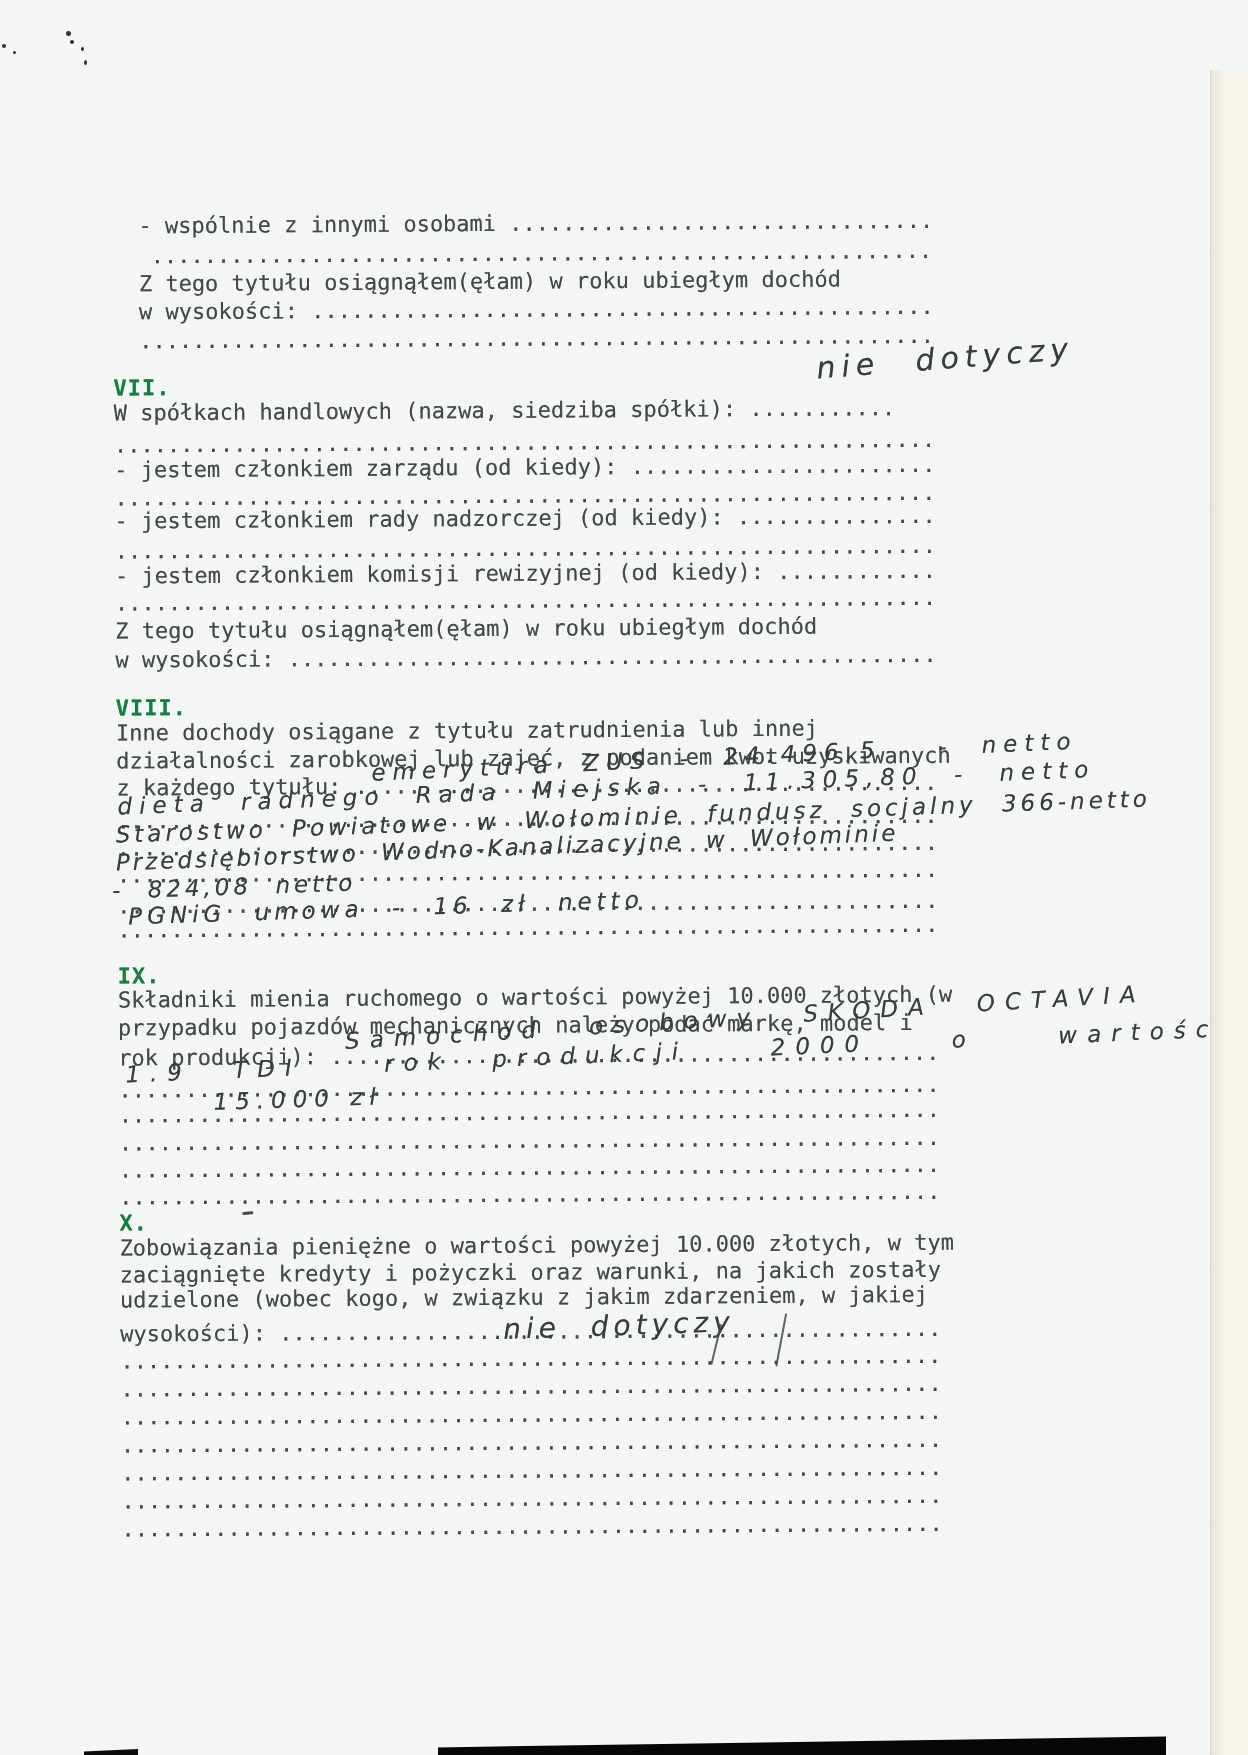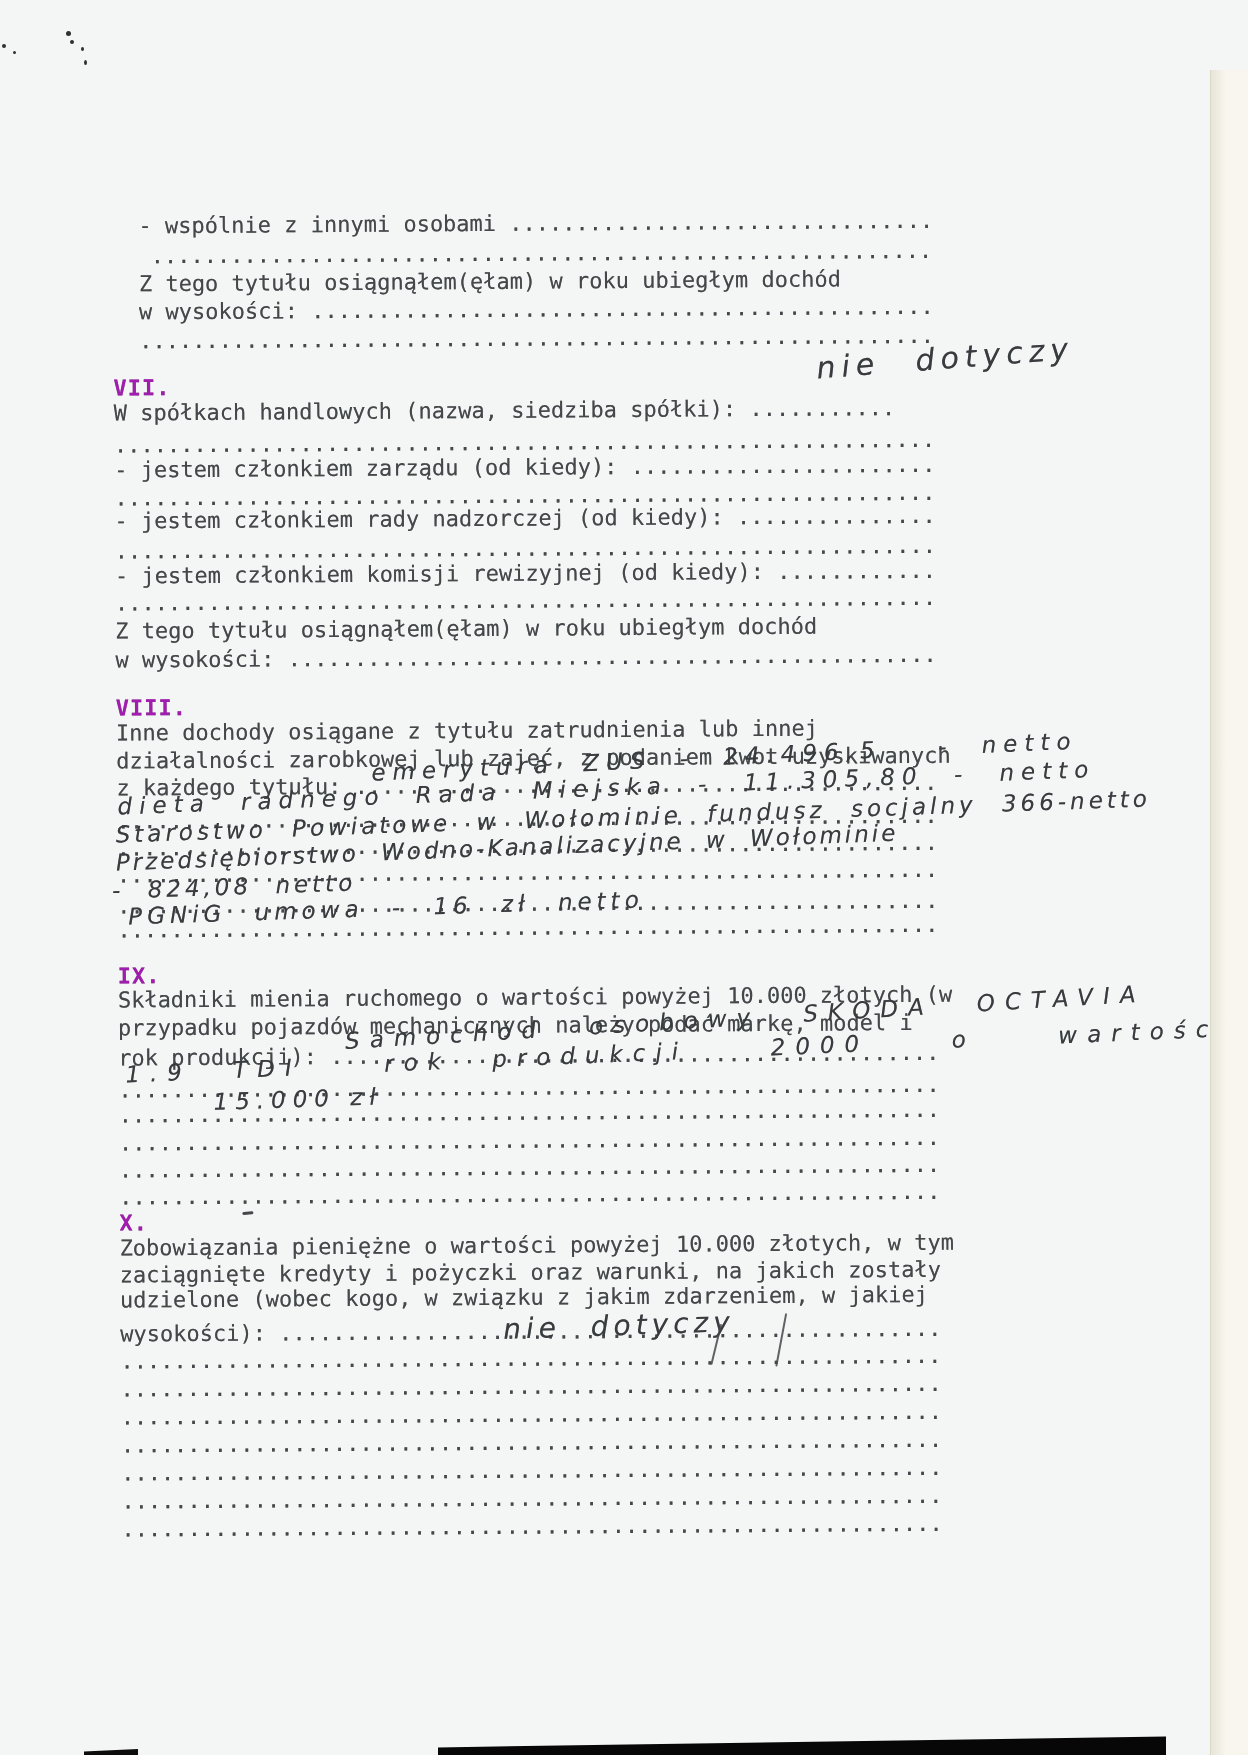--- a/index.html
+++ b/index.html
@@ -17,21 +17,21 @@
     transform-origin:50% 50%;
   }
   .tl{
     position:absolute;
     font-family:"DejaVu Sans Mono",monospace;
     font-size:22px;line-height:26px;
     color:#45484a;
     white-space:pre;
     text-shadow:0 0 0.6px rgba(70,74,76,.55);
   }
-  .hd{font-weight:bold;color:#a21caf;letter-spacing:1px;}
+  .hd{font-weight:bold;color:#15803d;letter-spacing:1px;}
   .hand{
     position:absolute;
     font-family:"DejaVu Sans",sans-serif;
     font-style:italic;
     color:#383c3f;
     white-space:pre;
     transform-origin:0 50%;
     text-shadow:0 0 0.5px rgba(56,60,63,.5);
   }
   .speck{position:absolute;background:#2e3133;border-radius:50%;}

